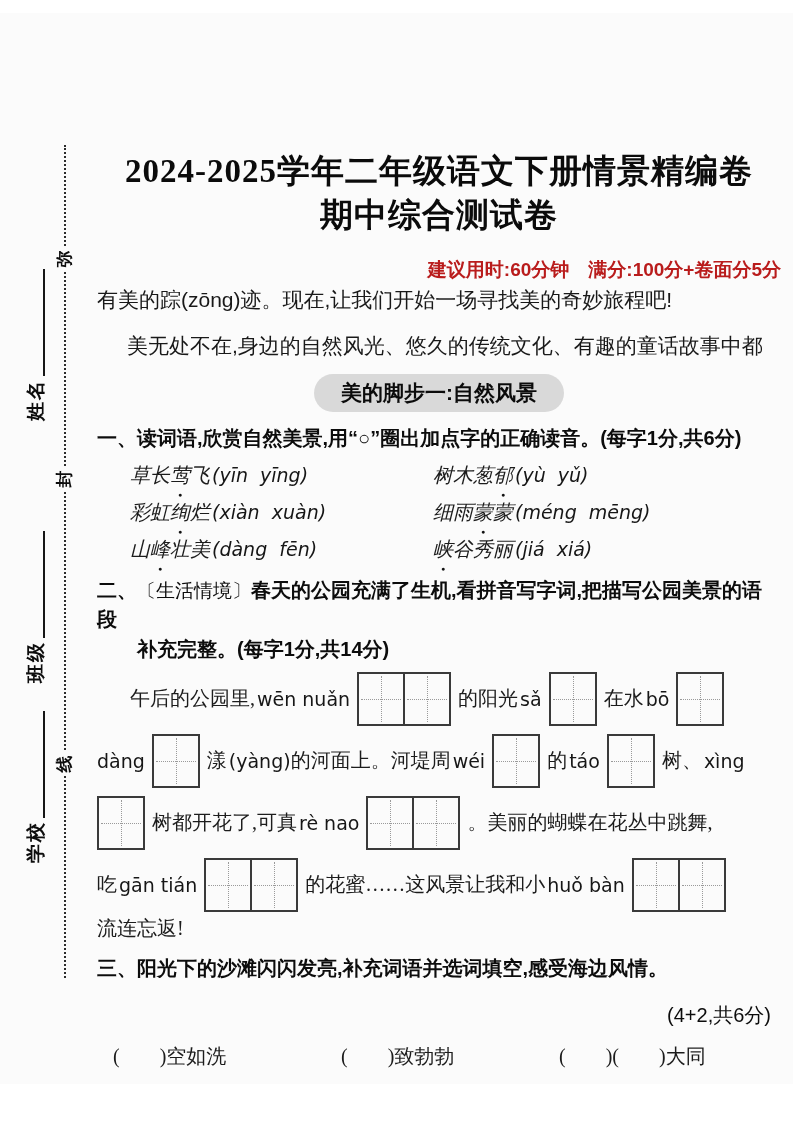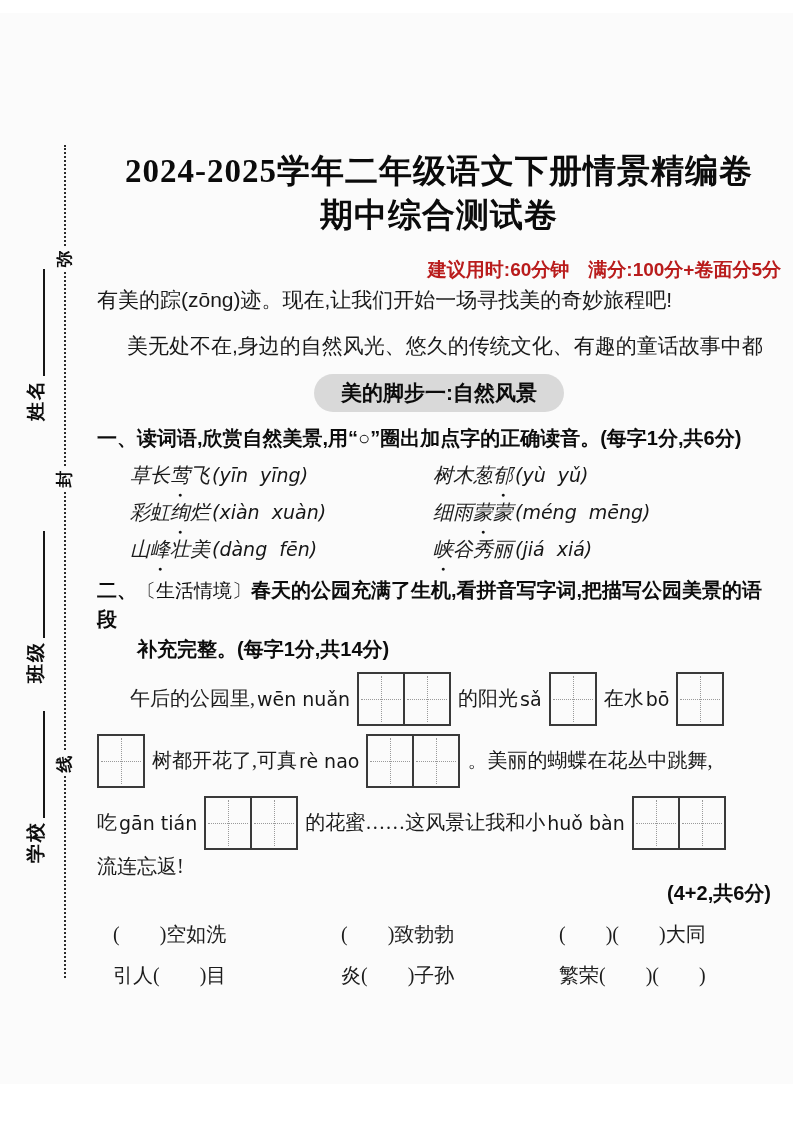--- a/index.html
+++ b/index.html
@@ -62,22 +62,22 @@
   .prow.indent { padding-left:33px; margin-top:8px; }
   .prow-plain { font-size:20px; margin-top:2px; }
 
   .wgrid { display:inline-flex; border:2px solid #3a3a3a; margin:0 7px; flex:0 0 auto; }
   .wcell { width:44px; height:50px; position:relative; }
   .wcell + .wcell { border-left:2px solid #3a3a3a; }
   .wcell::before { content:""; position:absolute; top:2px; bottom:2px; left:50%; border-left:1px dotted #9a9a9a; }
   .wcell::after  { content:""; position:absolute; left:2px; right:2px; top:50%; border-top:1px dotted #9a9a9a; }
 
   .q3-header { margin-top:12px; }
-  .q3-score { text-align:right; font-family:"Liberation Sans", sans-serif; font-weight:700;
-              font-size:20px; margin-top:0; padding-right:10px; color:#0c0c0c; }
+  .q3-score { text-align:right; font-family:"Liberation Sans", sans-serif; font-weight:400;
+              font-size:20px; margin-top:20px; padding-right:10px; color:#0c0c0c; }
   .q3-row { display:grid; grid-template-columns:228px 218px 1fr; padding-left:16px;
             font-size:20px; margin-top:14px; }
   .q3-row .cell { white-space:nowrap; }
 </style>
 </head>
 <body>
 
 <div class="page">
 
   <div class="seal-line"></div>
@@ -152,20 +152,40 @@
       <span class="wgrid">
           <span class="wcell"></span>
         </span>
       <span class="hz">在水</span>
         <span class="py">bō</span>
       <span class="wgrid">
           <span class="wcell"></span>
         </span>
     </div>
 
+    <div class="prow">
+      <span class="py" style="margin-left:0;">dàng</span>
+      <span class="wgrid">
+          <span class="wcell"></span>
+        </span>
+      <span class="hz">漾</span>
+        <span class="py">(yàng)</span>
+        <span class="hz">的河面上。河堤周</span>
+        <span class="py">wéi</span>
+      <span class="wgrid">
+          <span class="wcell"></span>
+        </span>
+      <span class="hz">的</span>
+        <span class="py">táo</span>
+      <span class="wgrid">
+          <span class="wcell"></span>
+        </span>
+      <span class="hz">树、</span>
+        <span class="py">xìng</span>
+    </div>
 
     <div class="prow">
       <span class="wgrid" style="margin-left:0;">
           <span class="wcell"></span>
         </span>
       <span class="hz">树都开花了,可真</span>
         <span class="py">rè nao</span>
       <span class="wgrid">
           <span class="wcell"></span>
           <span class="wcell"></span>
@@ -183,20 +203,21 @@
       <span class="hz">的花蜜……这风景让我和小</span>
         <span class="py">huǒ bàn</span>
       <span class="wgrid">
           <span class="wcell"></span>
           <span class="wcell"></span>
         </span>
     </div>
 
     <div class="prow-plain hz">流连忘返!</div>
 
+    <div class="qheader q3-header">三、阳光下的沙滩闪闪发亮,补充词语并选词填空,感受海边风情。</div>
     <div class="q3-score">(4+2,共6分)</div>
 
     <div class="q3-row">
       <span class="cell hz">(　　)空如洗</span>
       <span class="cell hz">(　　)致勃勃</span>
       <span class="cell hz">(　　)(　　)大同</span>
     </div>
     <div class="q3-row">
       <span class="cell hz">引人(　　)目</span>
       <span class="cell hz">炎(　　)子孙</span>

